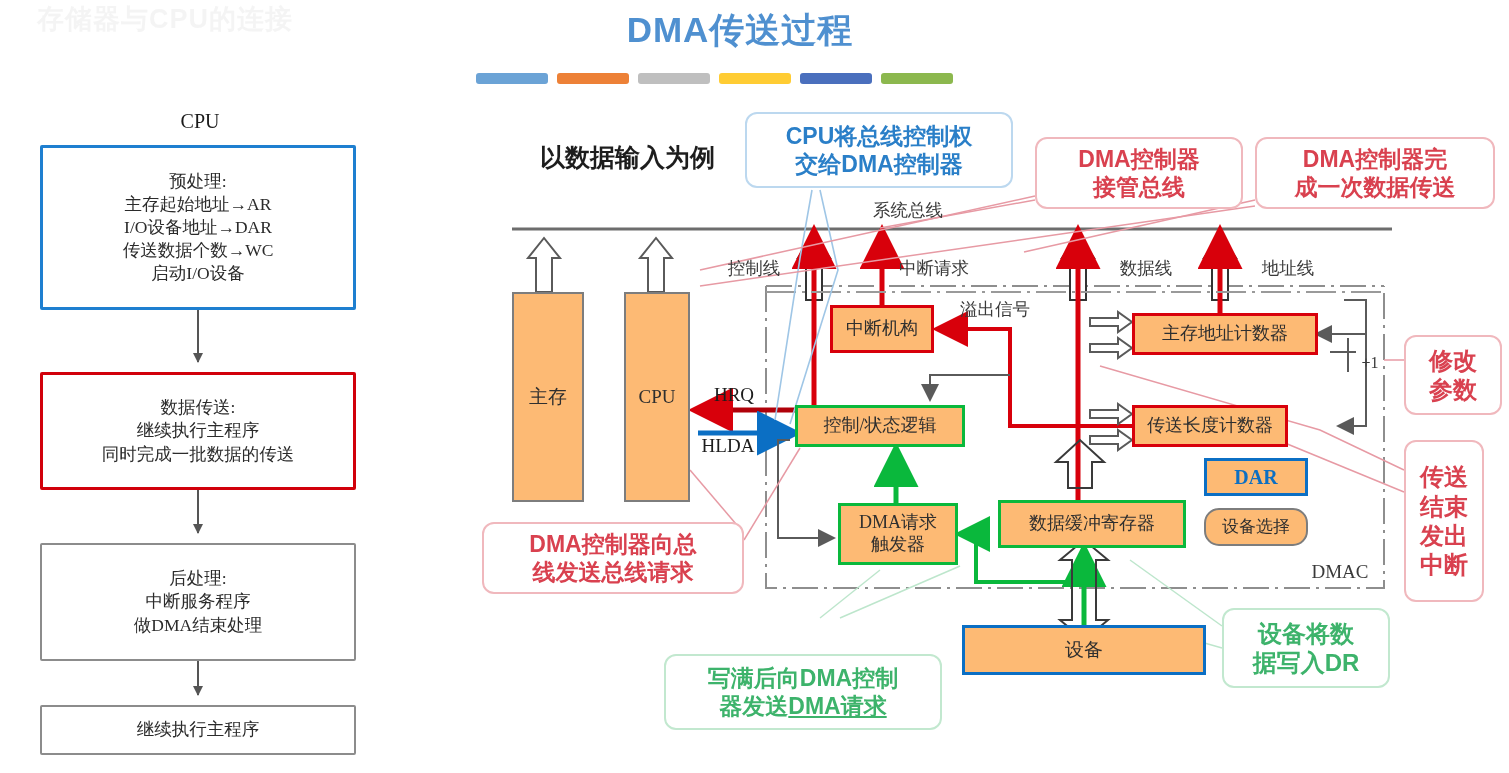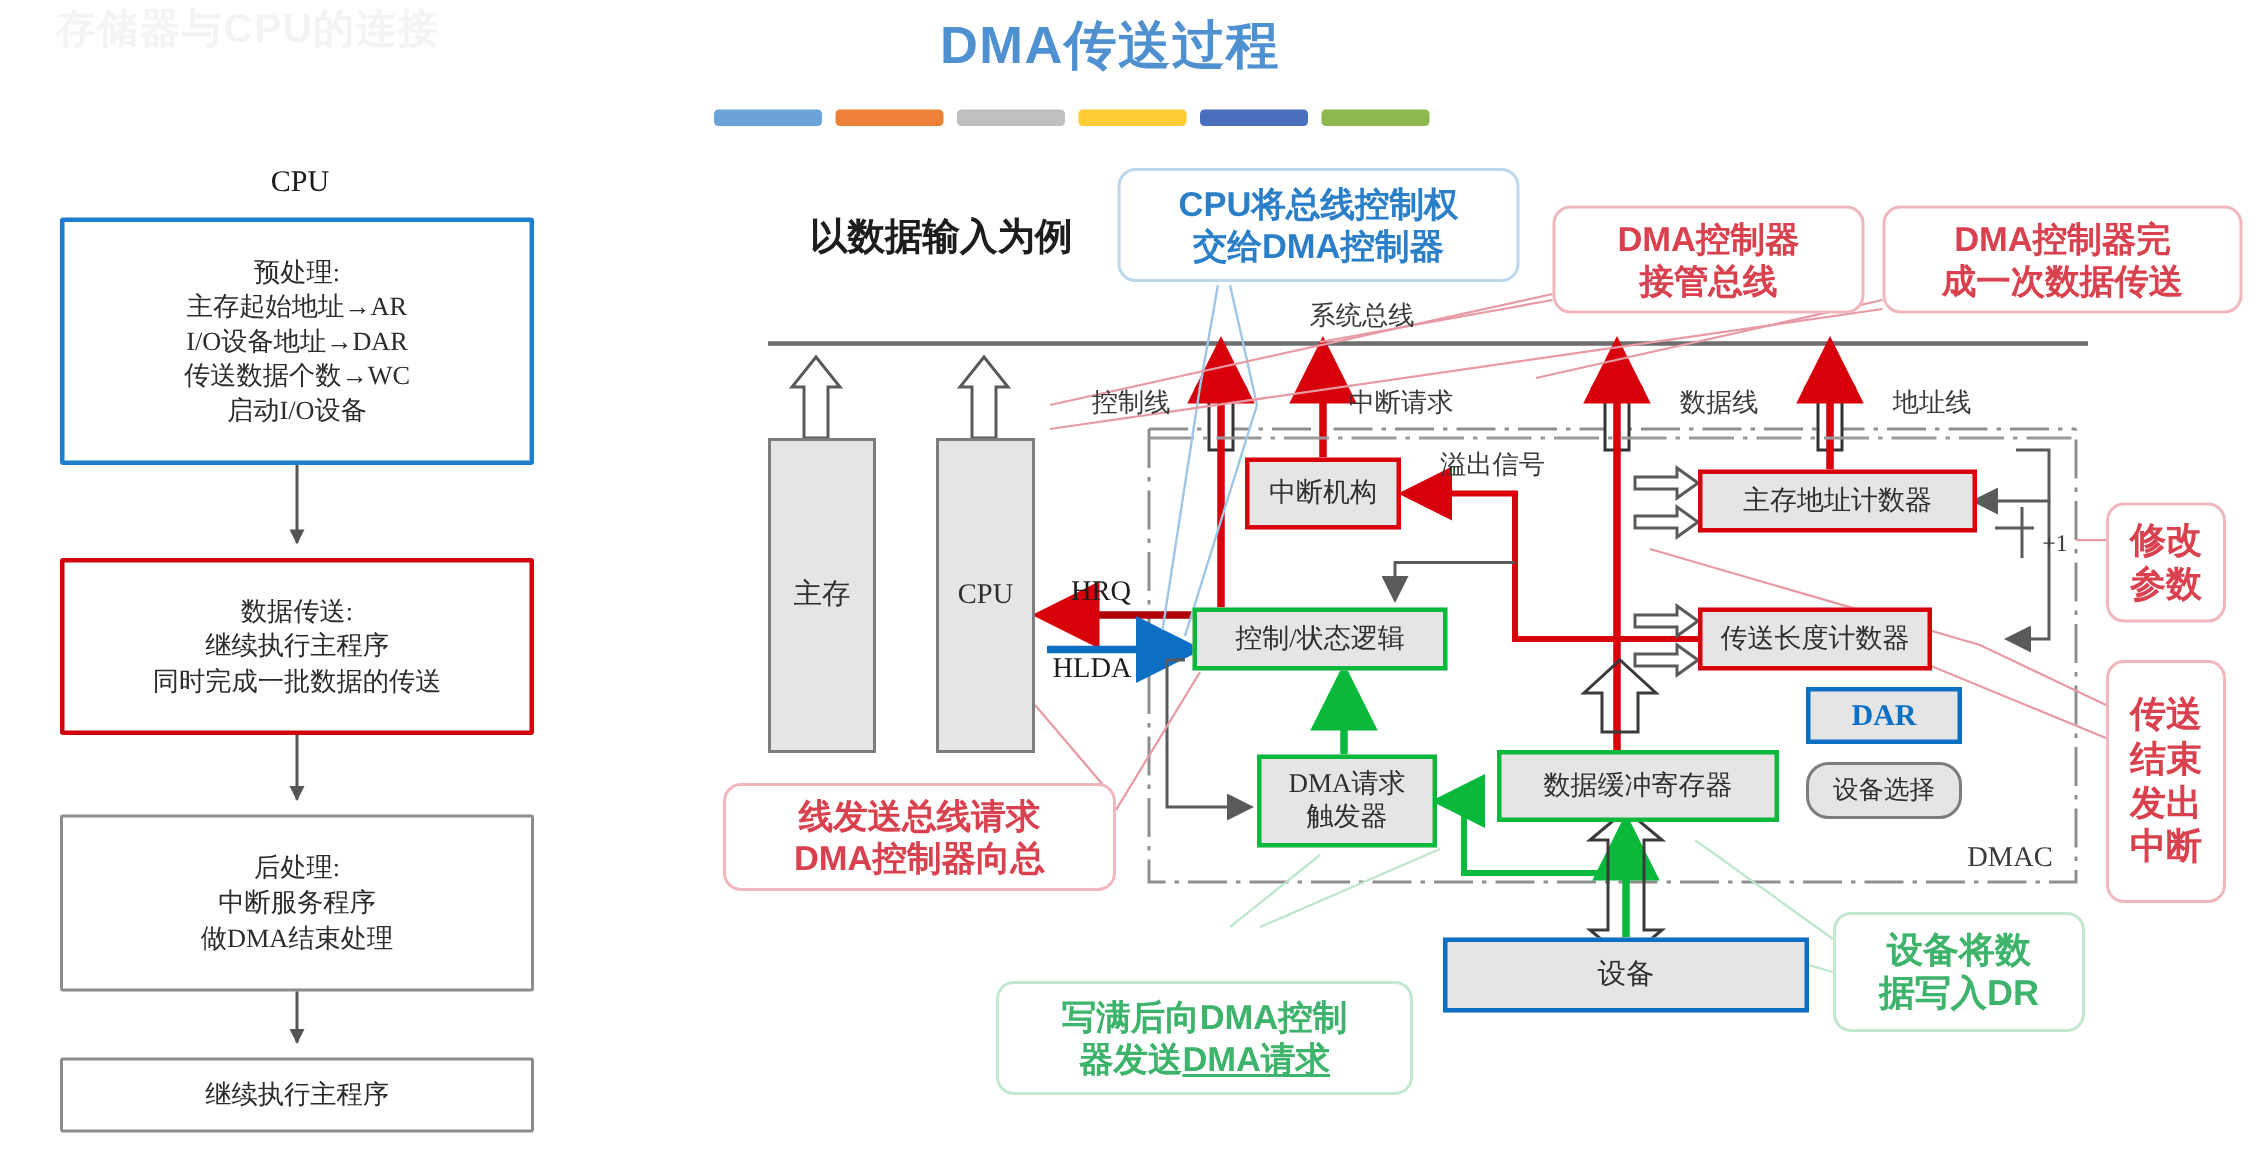--- a/index.html
+++ b/index.html
@@ -37,21 +37,21 @@
   #fa3{left:197px;top:661px;height:34px;}
 
   
   #example-note{left:520px;top:140px;width:215px;height:34px;
      font-size:25px;font-weight:bold;color:#1d1d1d;
      font-family:"Liberation Sans",sans-serif;text-align:center;}
   #sysbus-label{left:848px;top:198px;width:120px;height:24px;font-size:17.5px;color:#3a3a3a;}
   .buslabel{font-size:17.5px;color:#3a3a3a;height:24px;}
 
   
-  .blk{background:#e5e5e5;box-sizing:border-box;line-height:1.2;}
+  .blk{background:#fdba74;box-sizing:border-box;line-height:1.2;}
   .blk.gray{border:2px solid #7d7d7d;color:#2f2f2f;}
   .blk.red{border:3px solid #d8000b;color:#2f2f2f;}
   .blk.green{border:3px solid #0ab83c;color:#2f2f2f;}
   .blk.blue{border:3px solid #0b6fc4;color:#0b6fc4;font-weight:bold;}
 
   #blk-mem{left:512px;top:292px;width:72px;height:210px;font-size:19px;}
   #blk-cpu{left:624px;top:292px;width:66px;height:210px;font-size:19px;}
   #blk-int{left:830px;top:305px;width:104px;height:48px;font-size:18px;}
   #blk-ctl{left:795px;top:405px;width:170px;height:42px;font-size:18px;}
   #blk-dmareq{left:838px;top:503px;width:120px;height:62px;font-size:18px;}
@@ -72,21 +72,21 @@
   .callout{border-radius:12px;background:#fff;line-height:1.22;padding:5px 8px;
      box-sizing:border-box;font-weight:bold;font-family:"Liberation Sans",sans-serif;}
   .callout.blue{border:2px solid #bcd8ef;color:#2a7fc8;}
   .callout.red{border:2px solid #f0b8bd;color:#d9414f;}
   .callout.green{border:2px solid #c2e8cf;color:#3db36b;}
 
   #co-cpu-bus{left:745px;top:112px;width:268px;height:76px;font-size:23px;}
   #co-take-bus{left:1035px;top:137px;width:208px;height:72px;font-size:23px;}
   #co-done{left:1255px;top:137px;width:240px;height:72px;font-size:23px;}
   #co-send-req{left:482px;top:522px;width:262px;height:72px;font-size:23px;}
-  #co-modify{left:1404px;top:335px;width:80px;height:80px;font-size:24px;}
+  #co-modify{left:1404px;top:335px;width:98px;height:80px;font-size:24px;}
   #co-end-int{left:1404px;top:440px;width:80px;height:162px;font-size:24px;}
   #co-buf-full{left:664px;top:618px;width:278px;height:76px;font-size:23px;margin-top:36px;}
   #co-dev-dr{left:1222px;top:608px;width:168px;height:80px;font-size:24px;}
   .u{text-decoration:underline;}
 </style>
 </head>
 <body>
 
 <div class="abs ctr" id="faded-title">存储器与CPU的连接</div>
 
@@ -268,22 +268,22 @@
   </div>
 </div>
 <div class="abs ctr callout red" id="co-done">
   <div>
     <div>DMA控制器完</div>
     <div>成一次数据传送</div>
   </div>
 </div>
 <div class="abs ctr callout red" id="co-send-req">
   <div>
+    <div>DMA控制器向总</div>
     <div>线发送总线请求</div>
-    <div>DMA控制器向总</div>
   </div>
 </div>
 <div class="abs ctr callout red" id="co-modify">
   <div>
     <div>修改</div>
     <div>参数</div>
   </div>
 </div>
 <div class="abs ctr callout red" id="co-end-int">
   <div>

